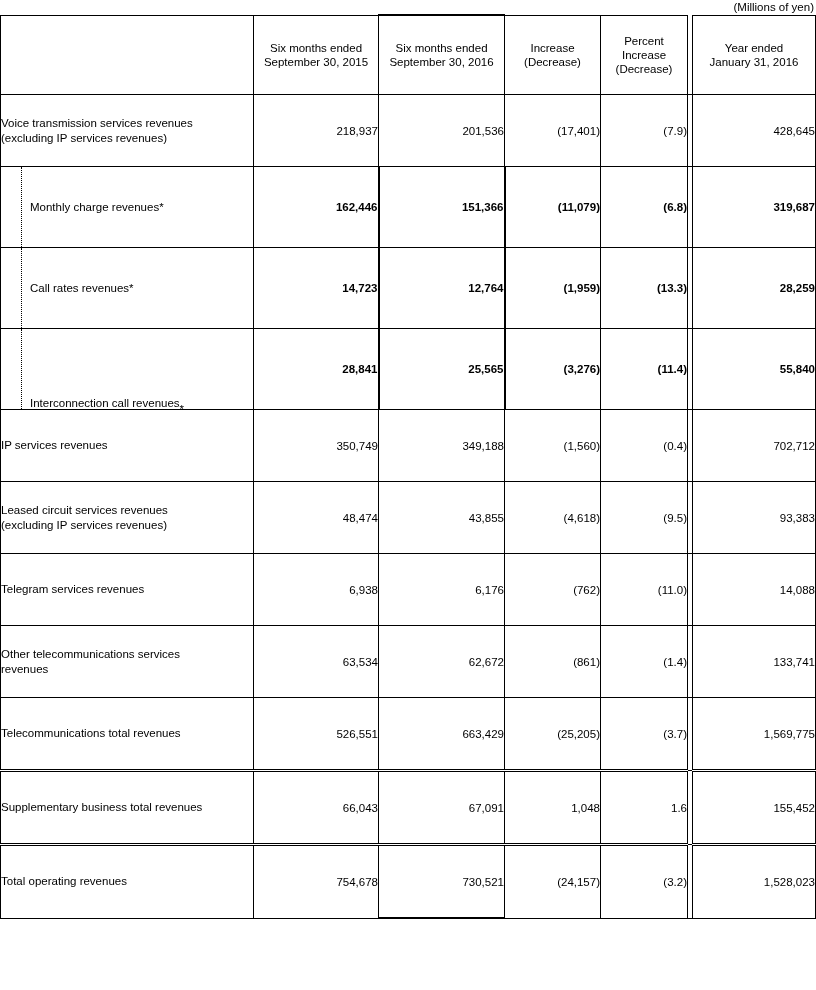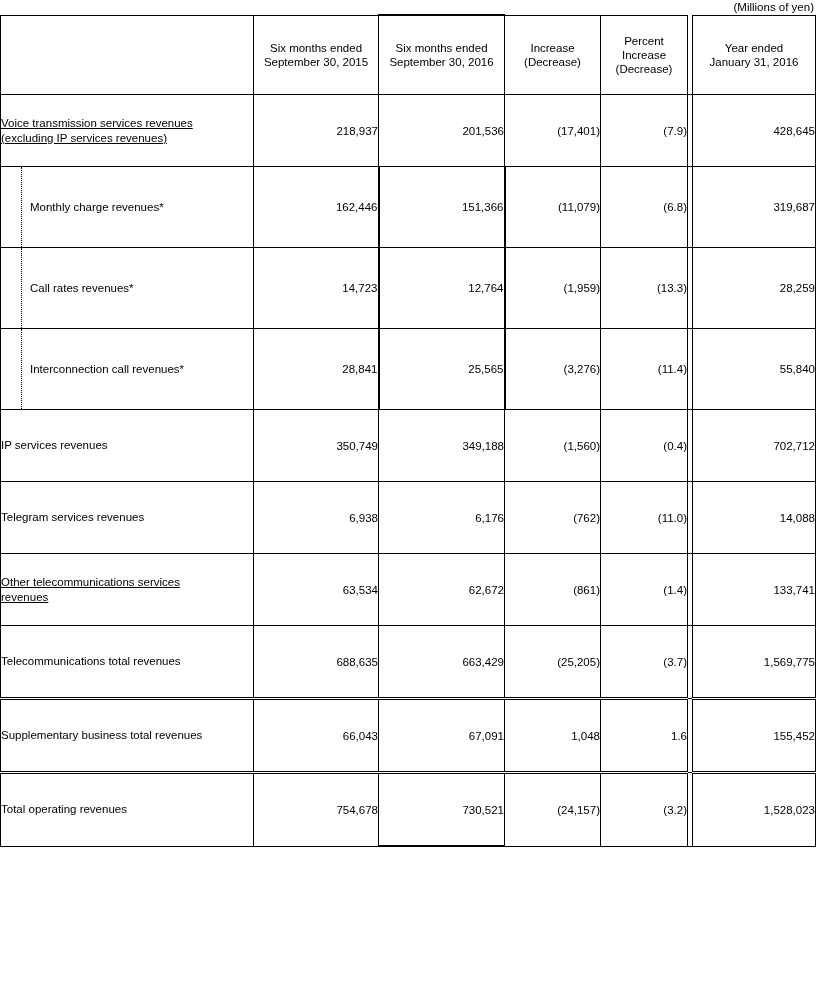--- a/index.html
+++ b/index.html
@@ -110,55 +110,56 @@
     margin-left: 20px;
     border-left: 1px dotted #000;
     padding-left: 8px;
     height: 100%;
     display: flex;
     align-items: center;
   }
   td.sub-num {
     border-top: 1px dotted #000;
     border-bottom: 1px dotted #000;
+    font-weight: bold;
   }
   td.sub-num.col-emph {
     border-left: 2.5px solid #000;
     border-right: 2.5px solid #000;
   }
   td.sub-gap {
     border-top: none;
     border-bottom: none;
   }
 
   
   tr.sub-row td { height: 80px; }
   tr.sub-row.first-sub td.sub-label,
   tr.sub-row.first-sub td.sub-num { border-top: 1px dotted #000; }
   tr.sub-row.last-sub td.sub-label,
   tr.sub-row.last-sub td.sub-num { border-bottom: 1px solid #000; }
-  tr.sub-row.last-sub td.sub-label .indent-box { border-left: 1px dotted #000; }
+  tr.sub-row.last-sub td.sub-label .indent-box { border-left: 1px dotted #000; align-items: flex-end; }
 
   
   tr.r-voice td      { height: 71px; }
   tr.r-ip td         { height: 71px; }
   tr.r-leased td     { height: 71px; }
   tr.r-telegram td   { height: 71px; }
   tr.r-other td      { height: 71px; }
   tr.r-telecomtotal td { height: 71px; }
   tr.r-supp td       { height: 71px; }
   tr.r-total td      { height: 71px; }
 
   
   tr.dbl-above td {
     border-top: 3px double #000;
   }
   tr.dbl-above td.gapcell { border-top: none; }
 
-  .label-two-line { line-height: 15px; text-decoration: underline; }
+  .label-two-line { line-height: 15px; }
   sup.star {
     font-size: 11.5px;
     vertical-align: super;
     line-height: 0;
   }
 </style>
 </head>
 <body>
 
 <div class="units-note">(Millions of yen)</div>
@@ -265,20 +266,32 @@
           <div>IP services revenues</div>
         </td>
         <td class="num">350,749</td>
         <td class="num col-emph">349,188</td>
         <td class="num">(1,560)</td>
         <td class="num">(0.4)</td>
         <td class="gapcell"></td>
         <td class="num">702,712</td>
       </tr>
 
+      <tr class="r-leased">
+        <td class="lbl label-two-line">
+          <div>Leased circuit services revenues</div>
+          <div>(excluding IP services revenues)</div>
+        </td>
+        <td class="num">48,474</td>
+        <td class="num col-emph">43,855</td>
+        <td class="num">(4,618)</td>
+        <td class="num">(9.5)</td>
+        <td class="gapcell"></td>
+        <td class="num">93,383</td>
+      </tr>
 
       <tr class="r-telegram">
         <td class="lbl">
           <div>Telegram services revenues</div>
         </td>
         <td class="num">6,938</td>
         <td class="num col-emph">6,176</td>
         <td class="num">(762)</td>
         <td class="num">(11.0)</td>
         <td class="gapcell"></td>
@@ -295,21 +308,21 @@
         <td class="num">(861)</td>
         <td class="num">(1.4)</td>
         <td class="gapcell"></td>
         <td class="num">133,741</td>
       </tr>
 
       <tr class="r-telecomtotal">
         <td class="lbl">
           <div>Telecommunications total revenues</div>
         </td>
-        <td class="num">688,635</td>
+        <td class="num">526,551</td>
         <td class="num col-emph">663,429</td>
         <td class="num">(25,205)</td>
         <td class="num">(3.7)</td>
         <td class="gapcell"></td>
         <td class="num">1,569,775</td>
       </tr>
 
       <tr class="r-supp dbl-above">
         <td class="lbl">
           <div>Supplementary business total revenues</div>

